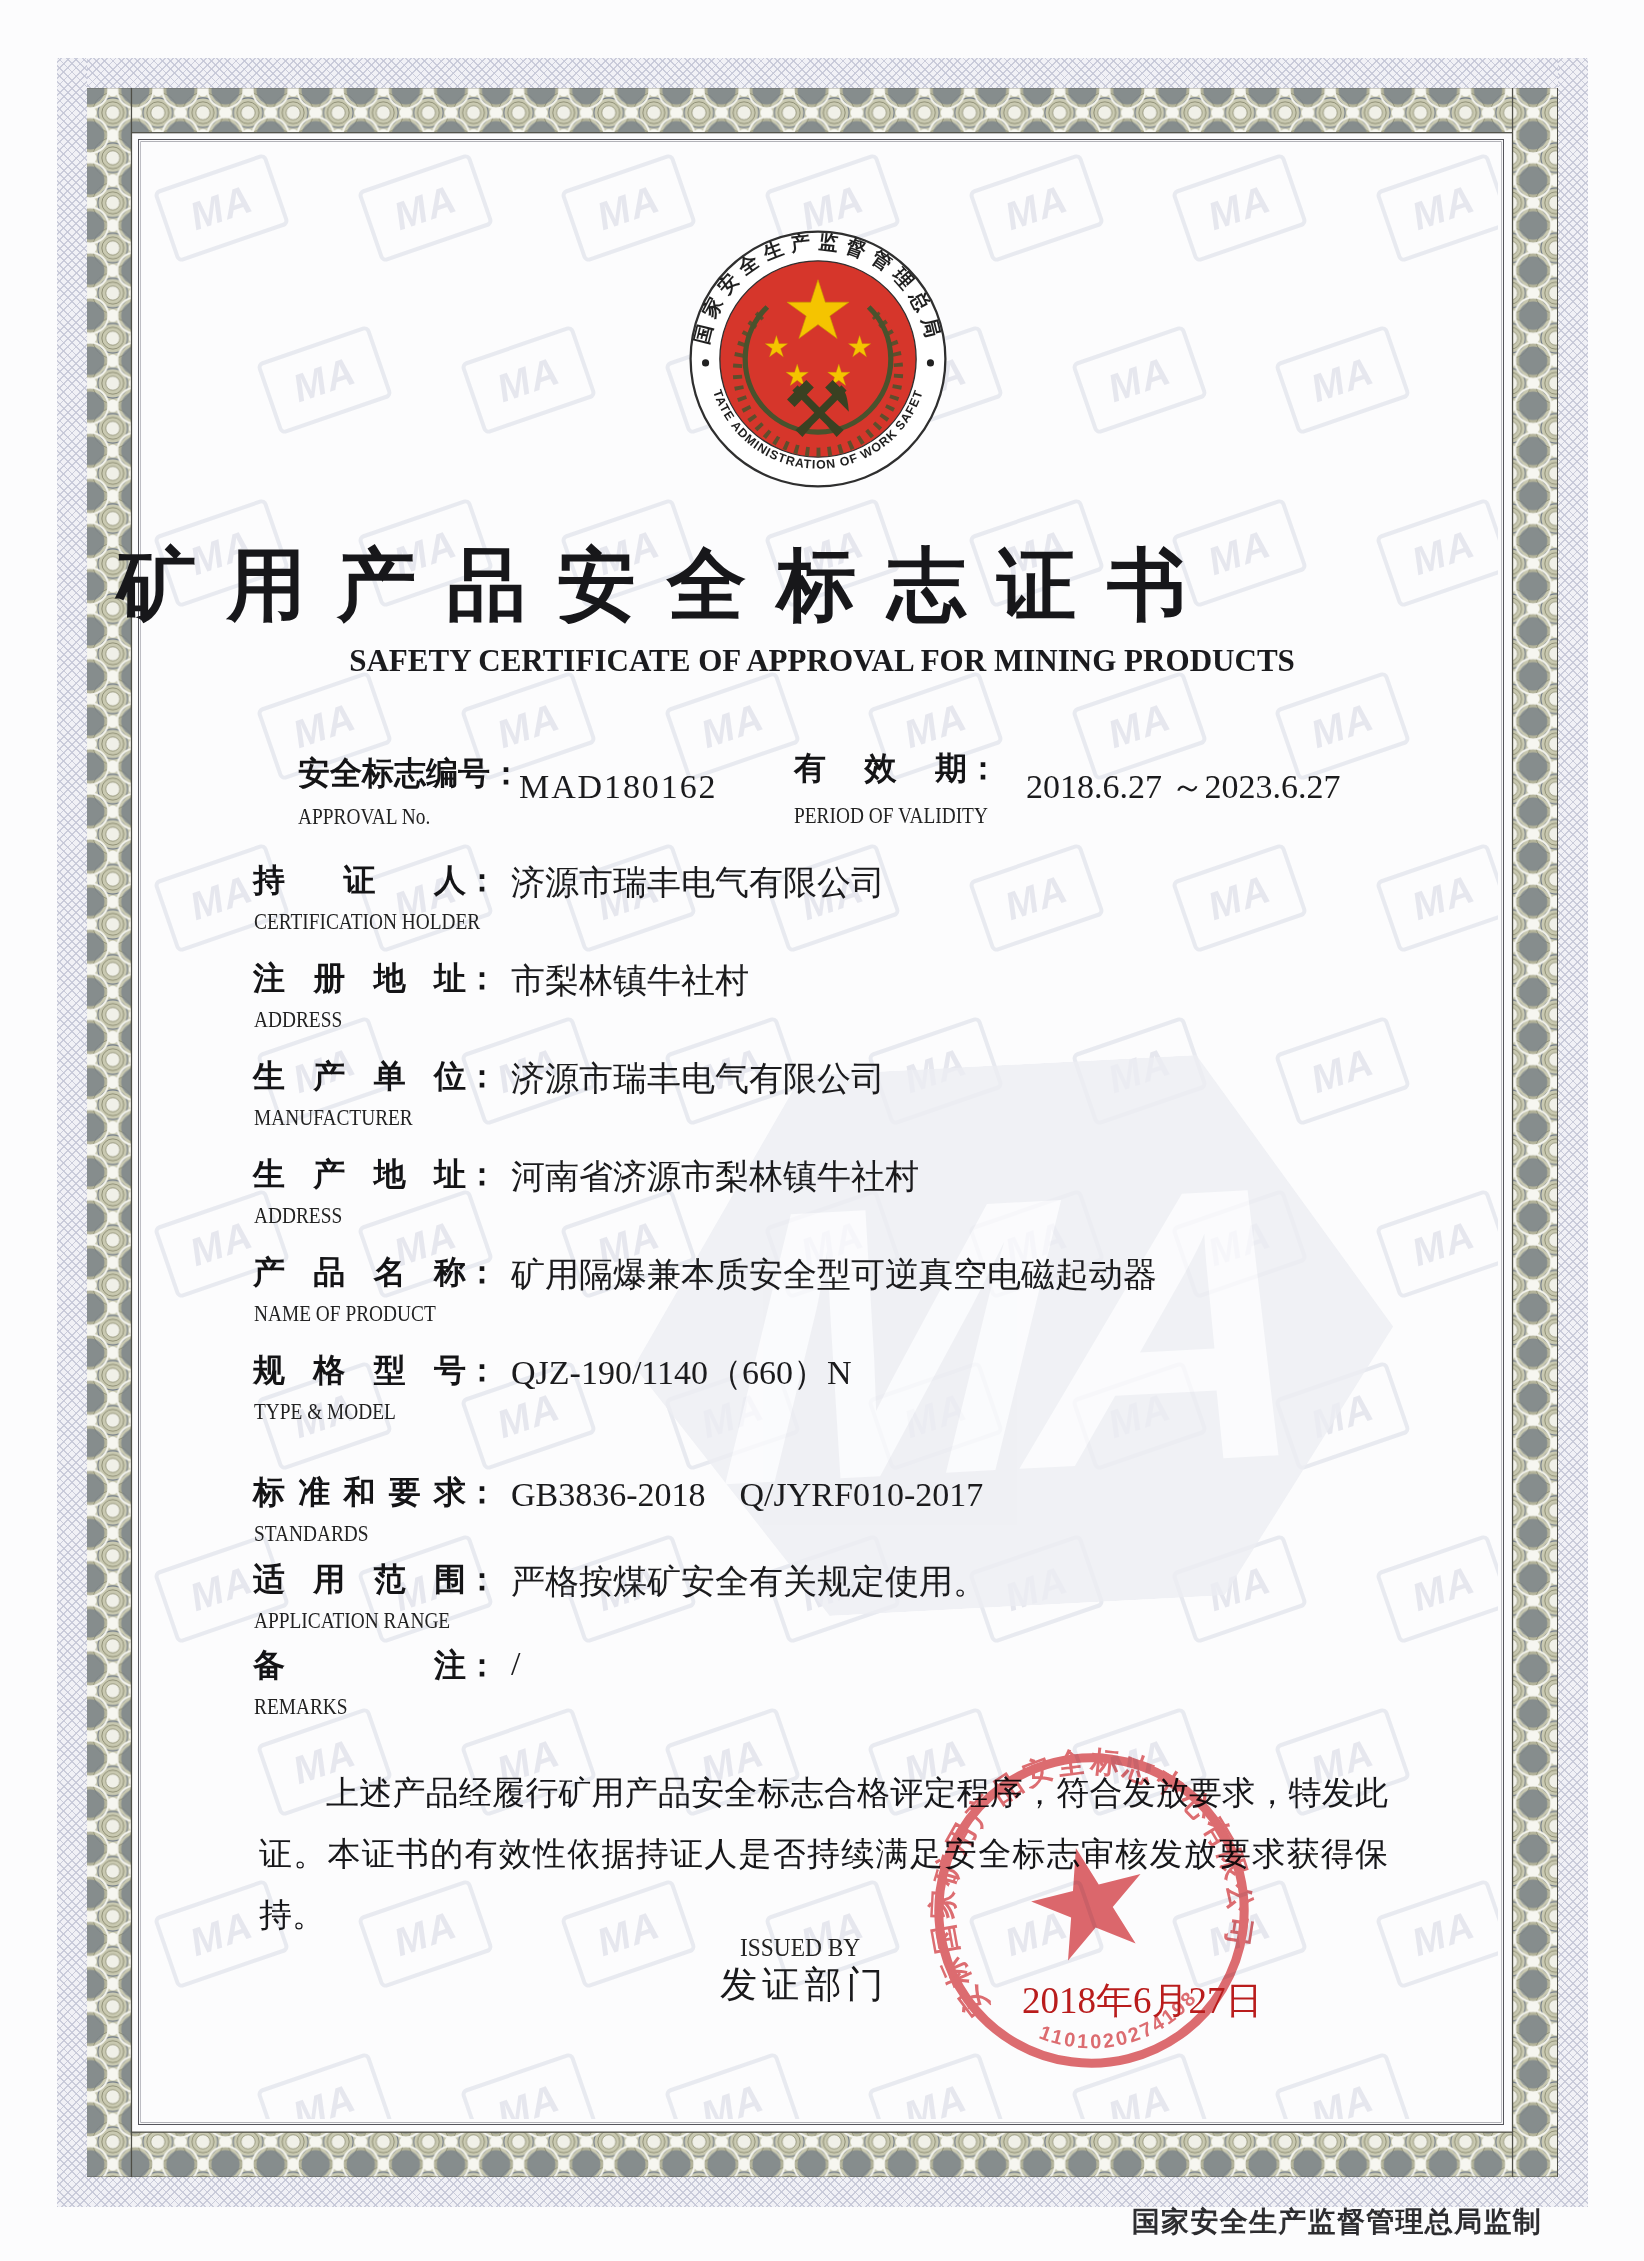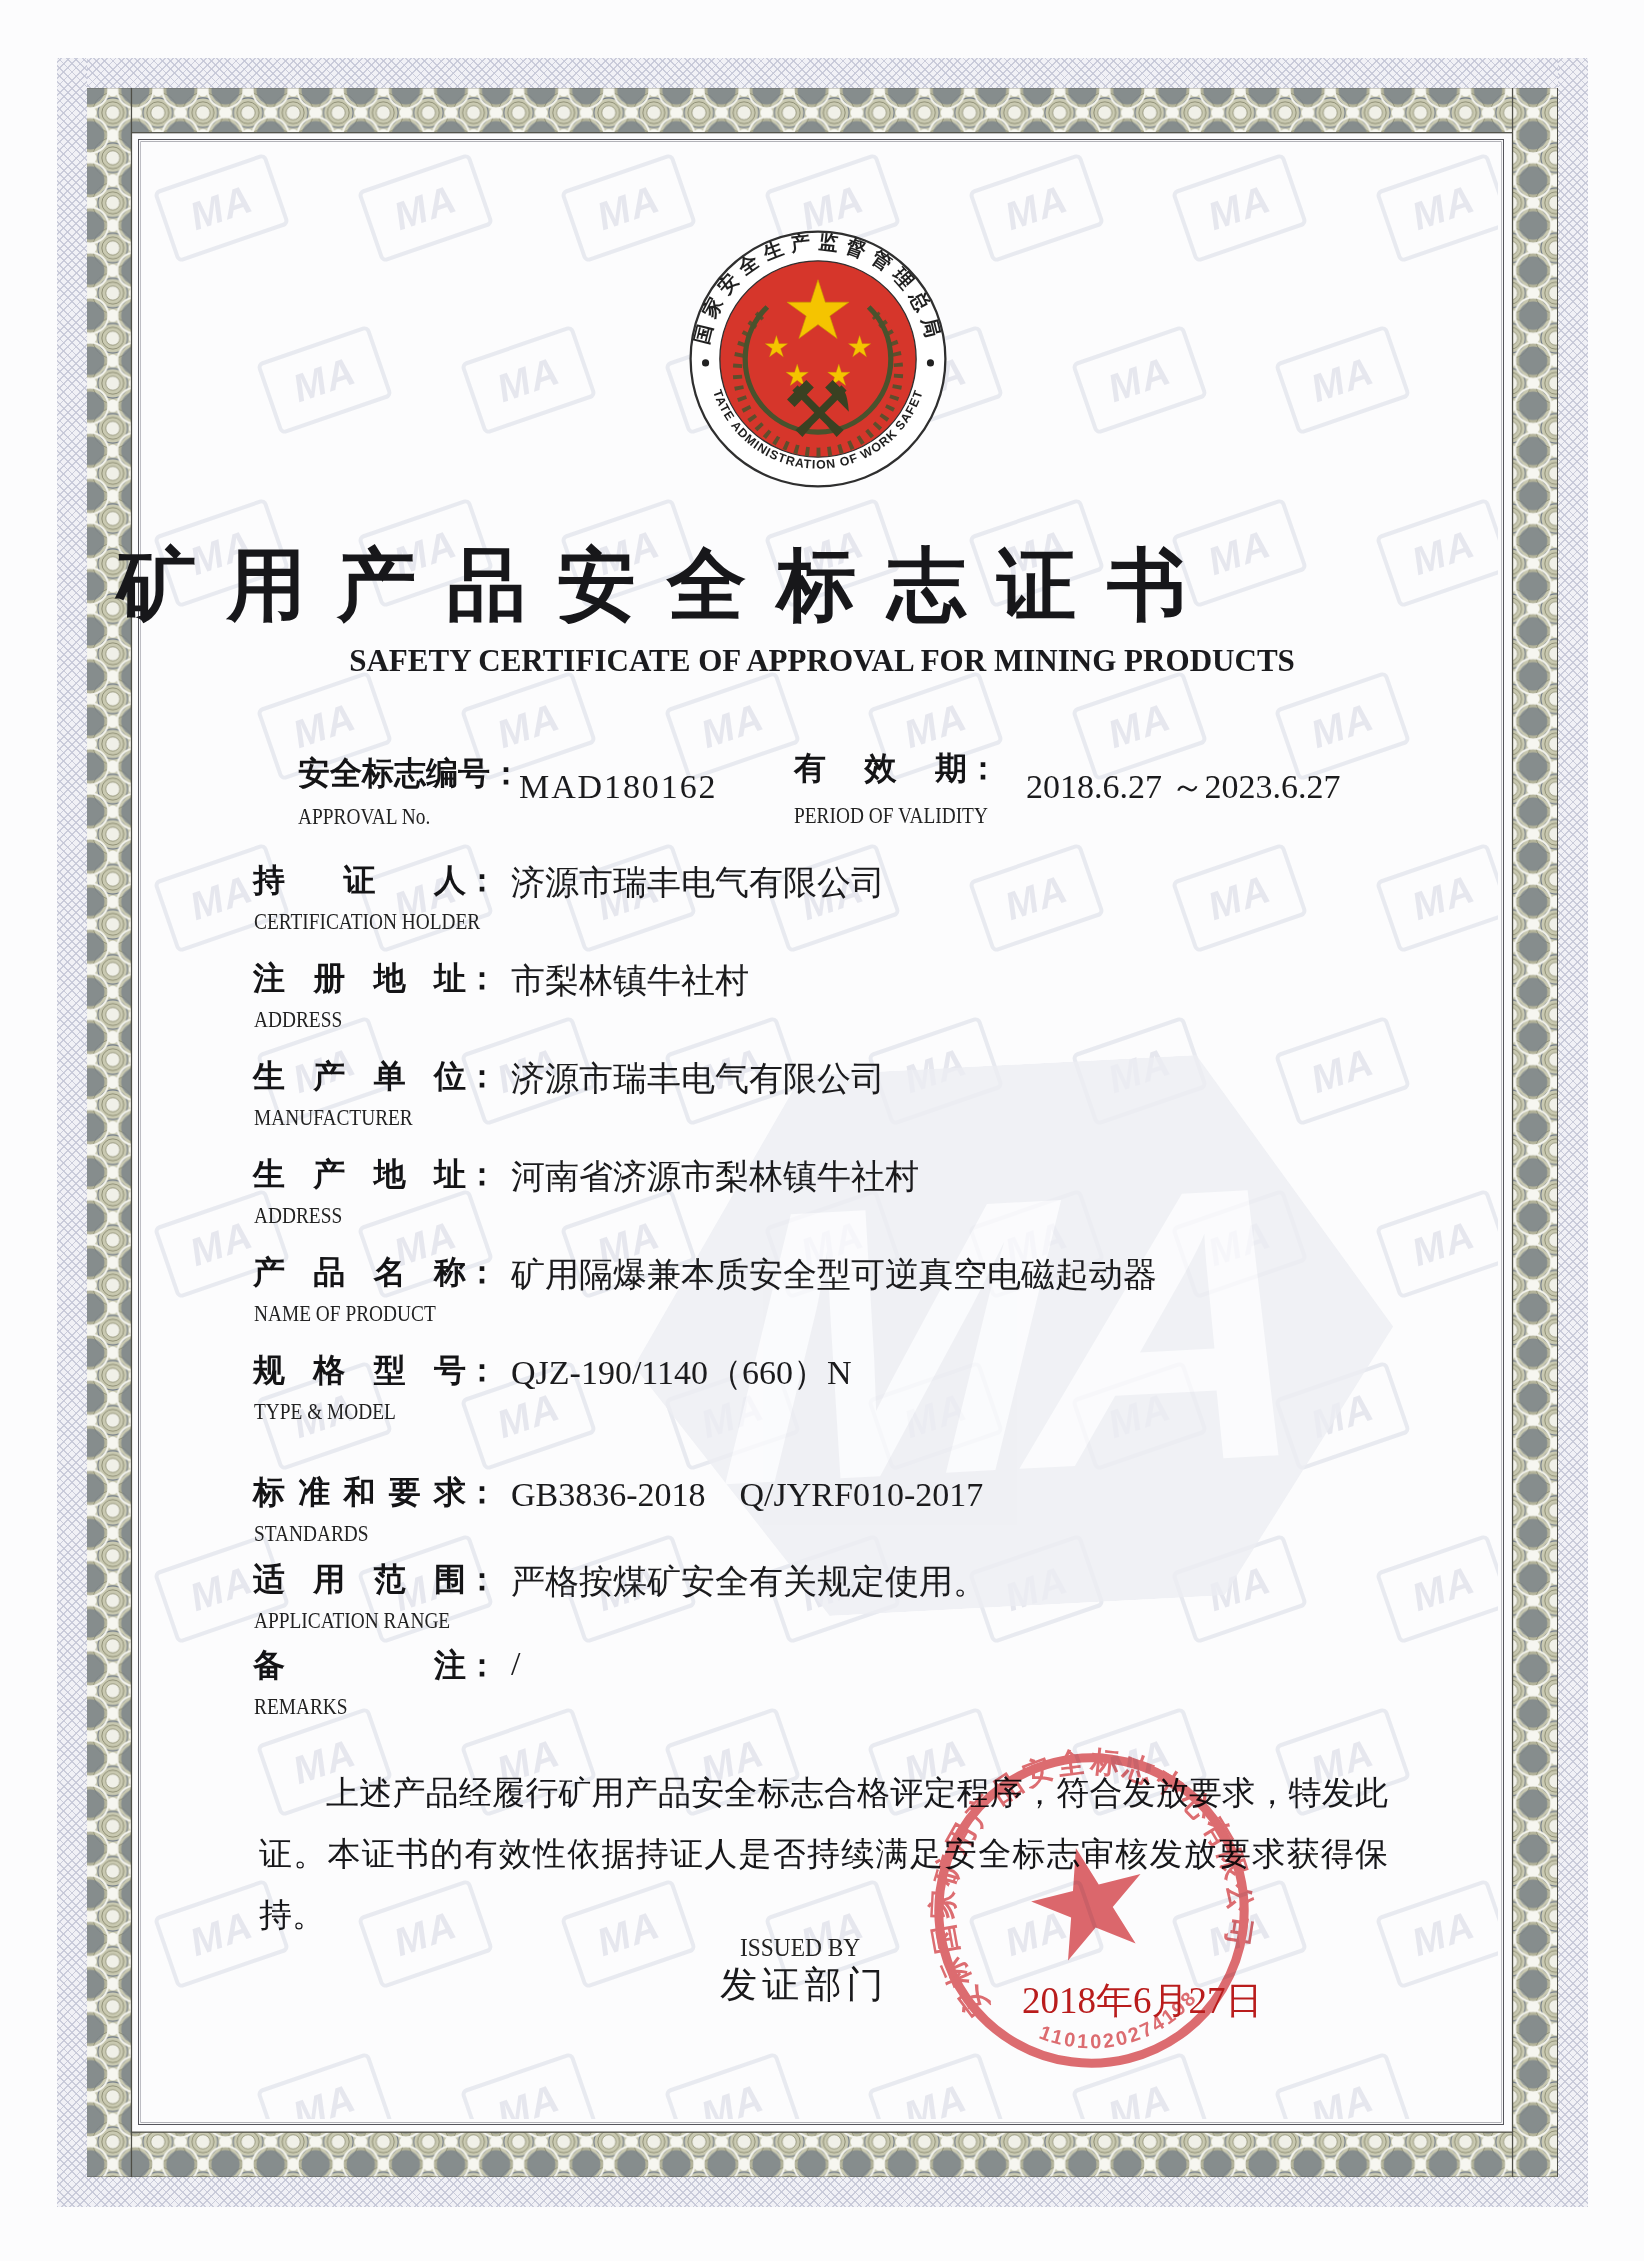--- a/index.html
+++ b/index.html
@@ -370,15 +370,16 @@
       </text>
       <polygon points="260,160 280.6,223.7 347.5,223.6 293.3,262.8 314.1,326.4 260,287 205.9,326.4 226.7,262.8 172.5,223.6 239.4,223.7" fill="#dc5b60"></polygon>
       <text font-size="31" font-weight="700" fill="#dd6065" letter-spacing="4" font-family="Liberation Sans, DejaVu Sans, sans-serif">
         <textPath href="#sealNum" startOffset="50%" text-anchor="middle">1101020274198</textPath>
       </text>
     </g>
   </svg>
 
   <div class="issue-date">2018年6月27日</div>
 
+  <div class="imprint">国家安全生产监督管理总局监制</div>
 
 </div>
 
 
 </body></html>

